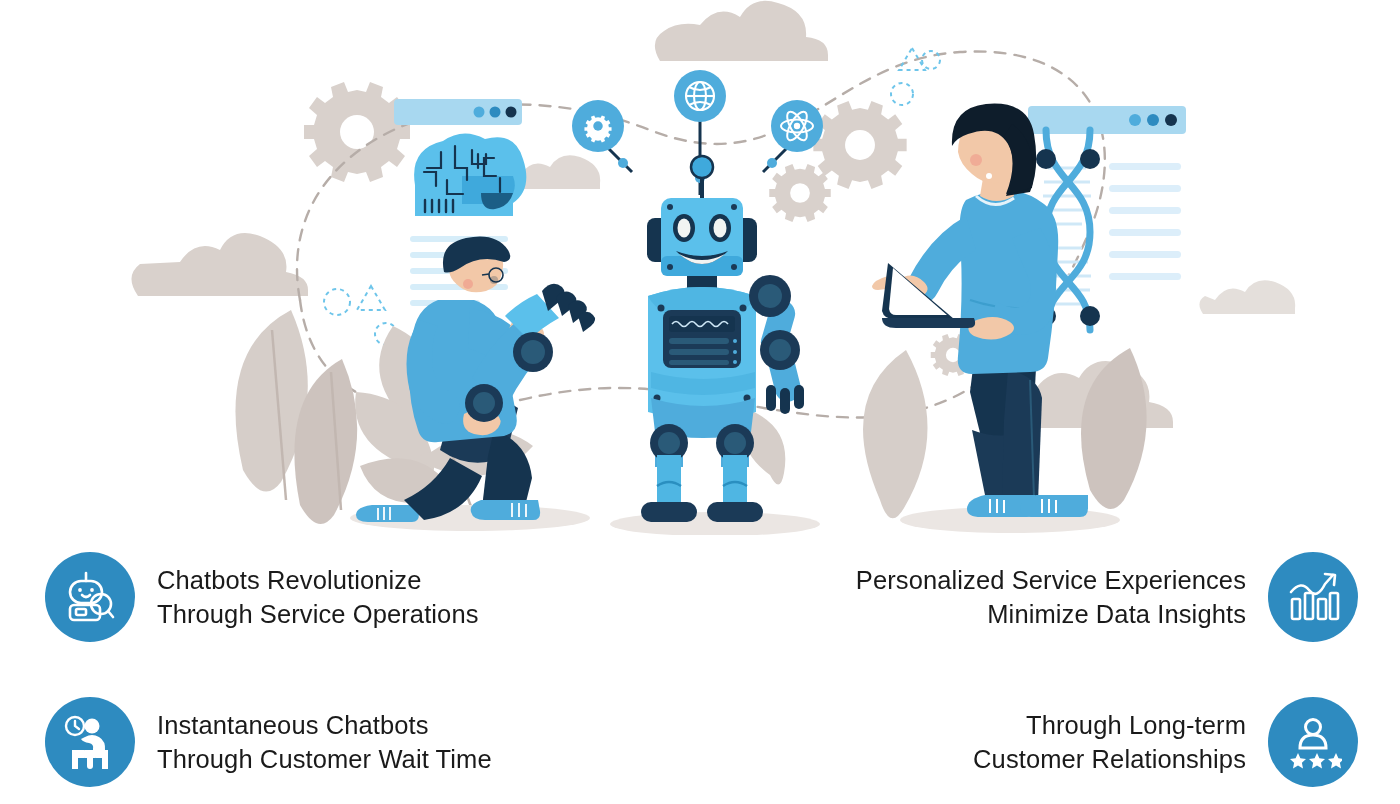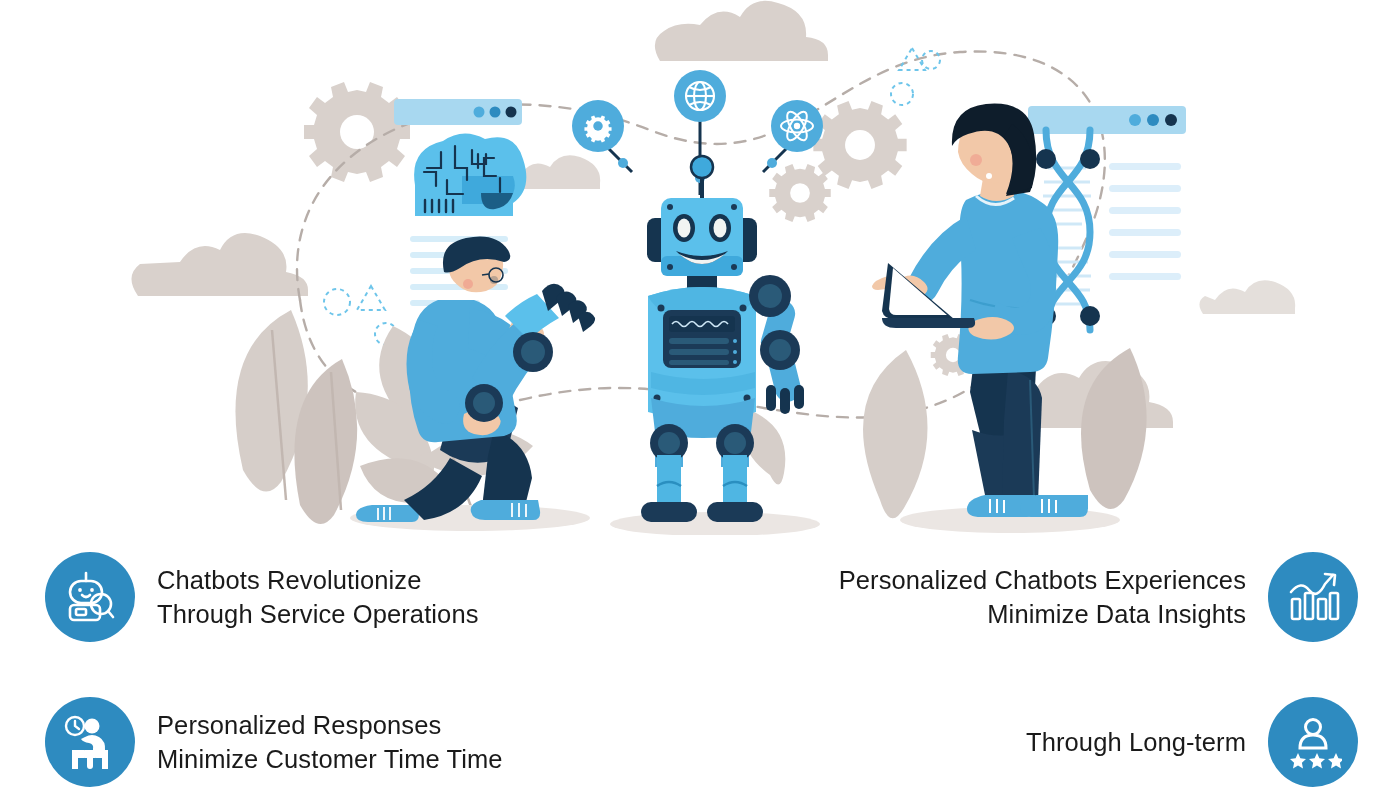--- a/index.html
+++ b/index.html
@@ -444,21 +444,21 @@
         </svg>
       </div>
       <div class="label">
         <span class="ln">Chatbots Revolutionize</span>
         <span class="ln">Through Service Operations</span>
       </div>
     </div>
 
     <div class="item right">
       <div class="label">
-        <span class="ln">Personalized Chatbots Experiences</span>
+        <span class="ln">Personalized Service Experiences</span>
         <span class="ln">Minimize Data Insights</span>
       </div>
       <div class="badge">
         <svg width="58" height="58" viewBox="0 0 58 58" fill="none" stroke="#FFFFFF" stroke-width="2.6" stroke-linecap="round" stroke-linejoin="round">
           <rect x="8" y="31" width="8" height="20" rx="1.5"></rect>
           <rect x="21" y="25" width="8" height="26" rx="1.5"></rect>
           <rect x="34" y="31" width="8" height="20" rx="1.5"></rect>
           <rect x="46" y="25" width="8" height="26" rx="1.5"></rect>
           <path d="M7 24 q10-12 18 -2 q8 10 16 -6 l8 -9"></path>
           <path d="M41 6 l10 1 l-1 10"></path>
@@ -477,28 +477,29 @@
             <circle cx="31" cy="13" r="7.5"></circle>
             <path d="M24 24 q7-4 14 0 q7 4 6 14 q-1 6 -7 5 q-6 -1 -5 -7 q1 -5 -4 -6 q-6 -1 -8 -4 z"></path>
             <path d="M11 37 l12 0 l0 8 l-6 0 l0 11 l-6 0 z"></path>
             <path d="M47 37 l-12 0 l0 8 l6 0 l0 11 l6 0 z"></path>
             <rect x="20" y="37" width="18" height="8" rx="4"></rect>
             <rect x="26" y="42" width="6" height="14" rx="3"></rect>
           </g>
         </svg>
       </div>
       <div class="label">
-        <span class="ln">Personalized Responses</span>
-        <span class="ln">Minimize Customer Time Time</span>
+        <span class="ln">Instantaneous Chatbots</span>
+        <span class="ln">Through Customer Wait Time</span>
       </div>
     </div>
 
     <div class="item right">
       <div class="label">
         <span class="ln">Through Long-term</span>
+        <span class="ln">Customer Relationships</span>
       </div>
       <div class="badge">
         <svg width="58" height="58" viewBox="0 0 58 58">
           <g fill="none" stroke="#FFFFFF" stroke-width="3" stroke-linecap="round">
             <circle cx="29" cy="14" r="7.5"></circle>
             <path d="M16 35 q0-13 13-13 q13 0 13 13 z"></path>
           </g>
           <g fill="#FFFFFF">
             <path d="M10 40 l2.4 5.2 l5.6 .7 l-4.1 3.9 l1.1 5.6 l-5 -2.8 l-5 2.8 l1.1 -5.6 l-4.1 -3.9 l5.6 -.7 z" transform="translate(4,0)"></path>
             <path d="M10 40 l2.4 5.2 l5.6 .7 l-4.1 3.9 l1.1 5.6 l-5 -2.8 l-5 2.8 l1.1 -5.6 l-4.1 -3.9 l5.6 -.7 z" transform="translate(23,0)"></path>

